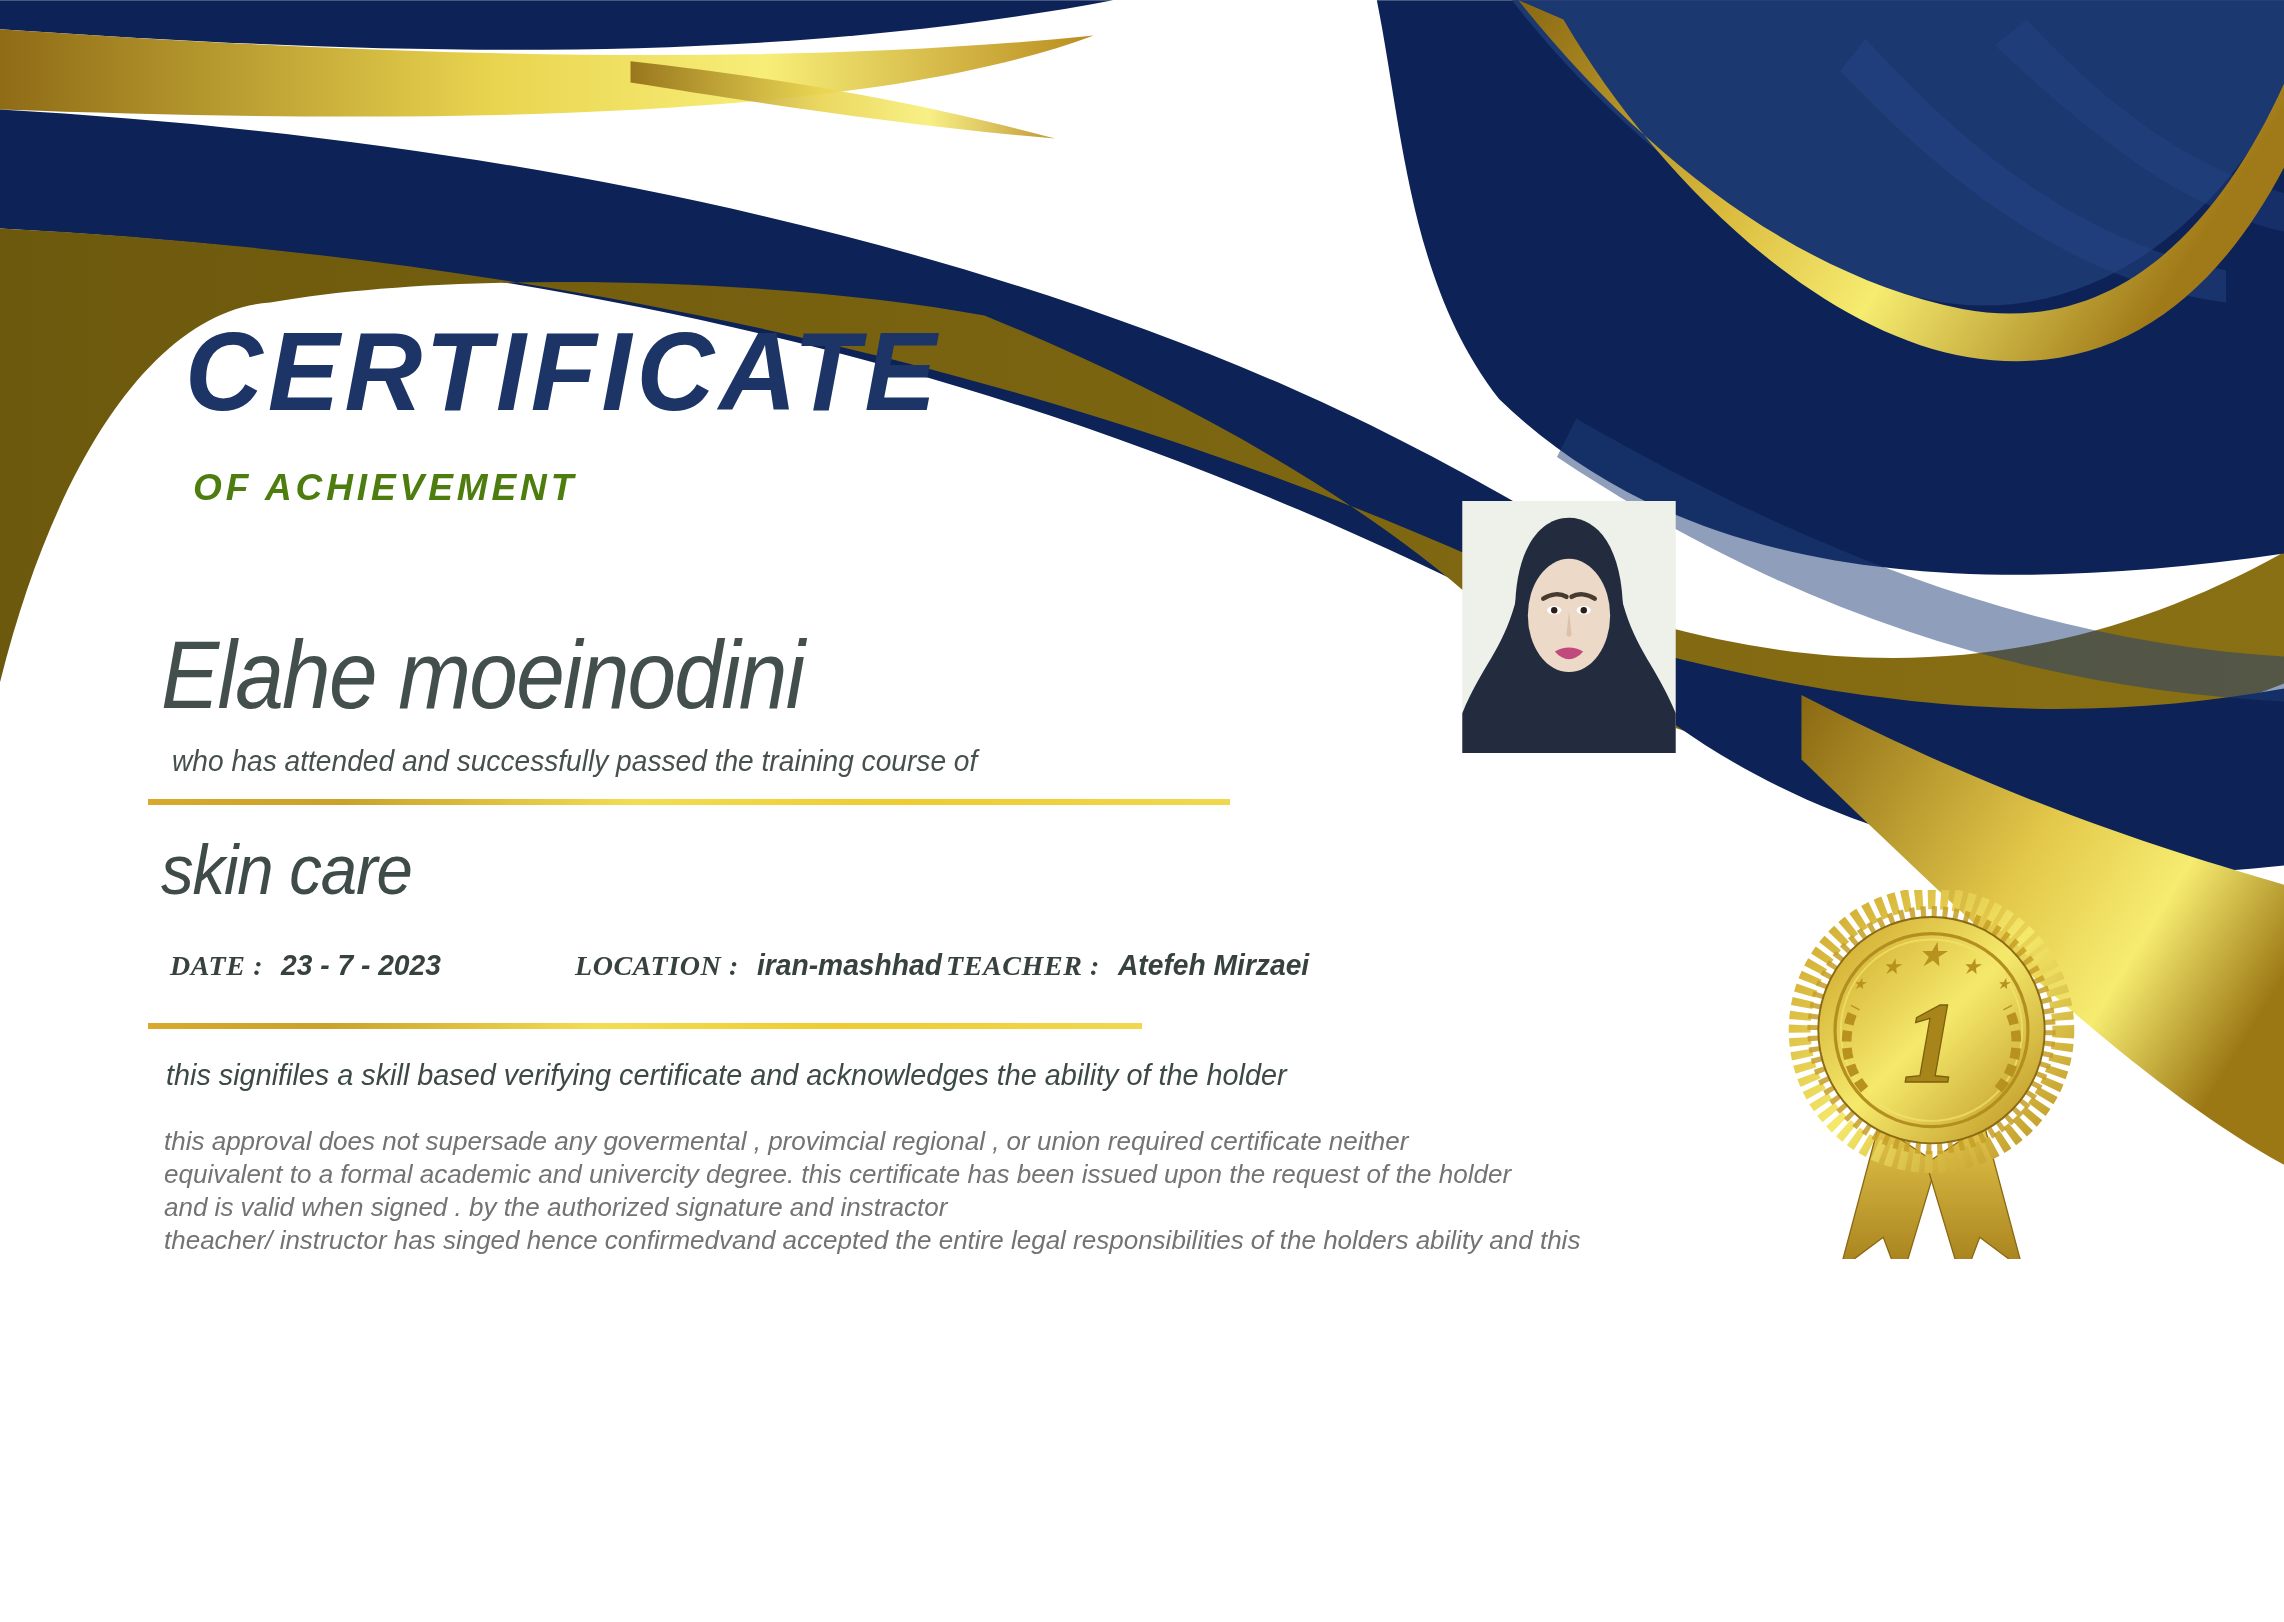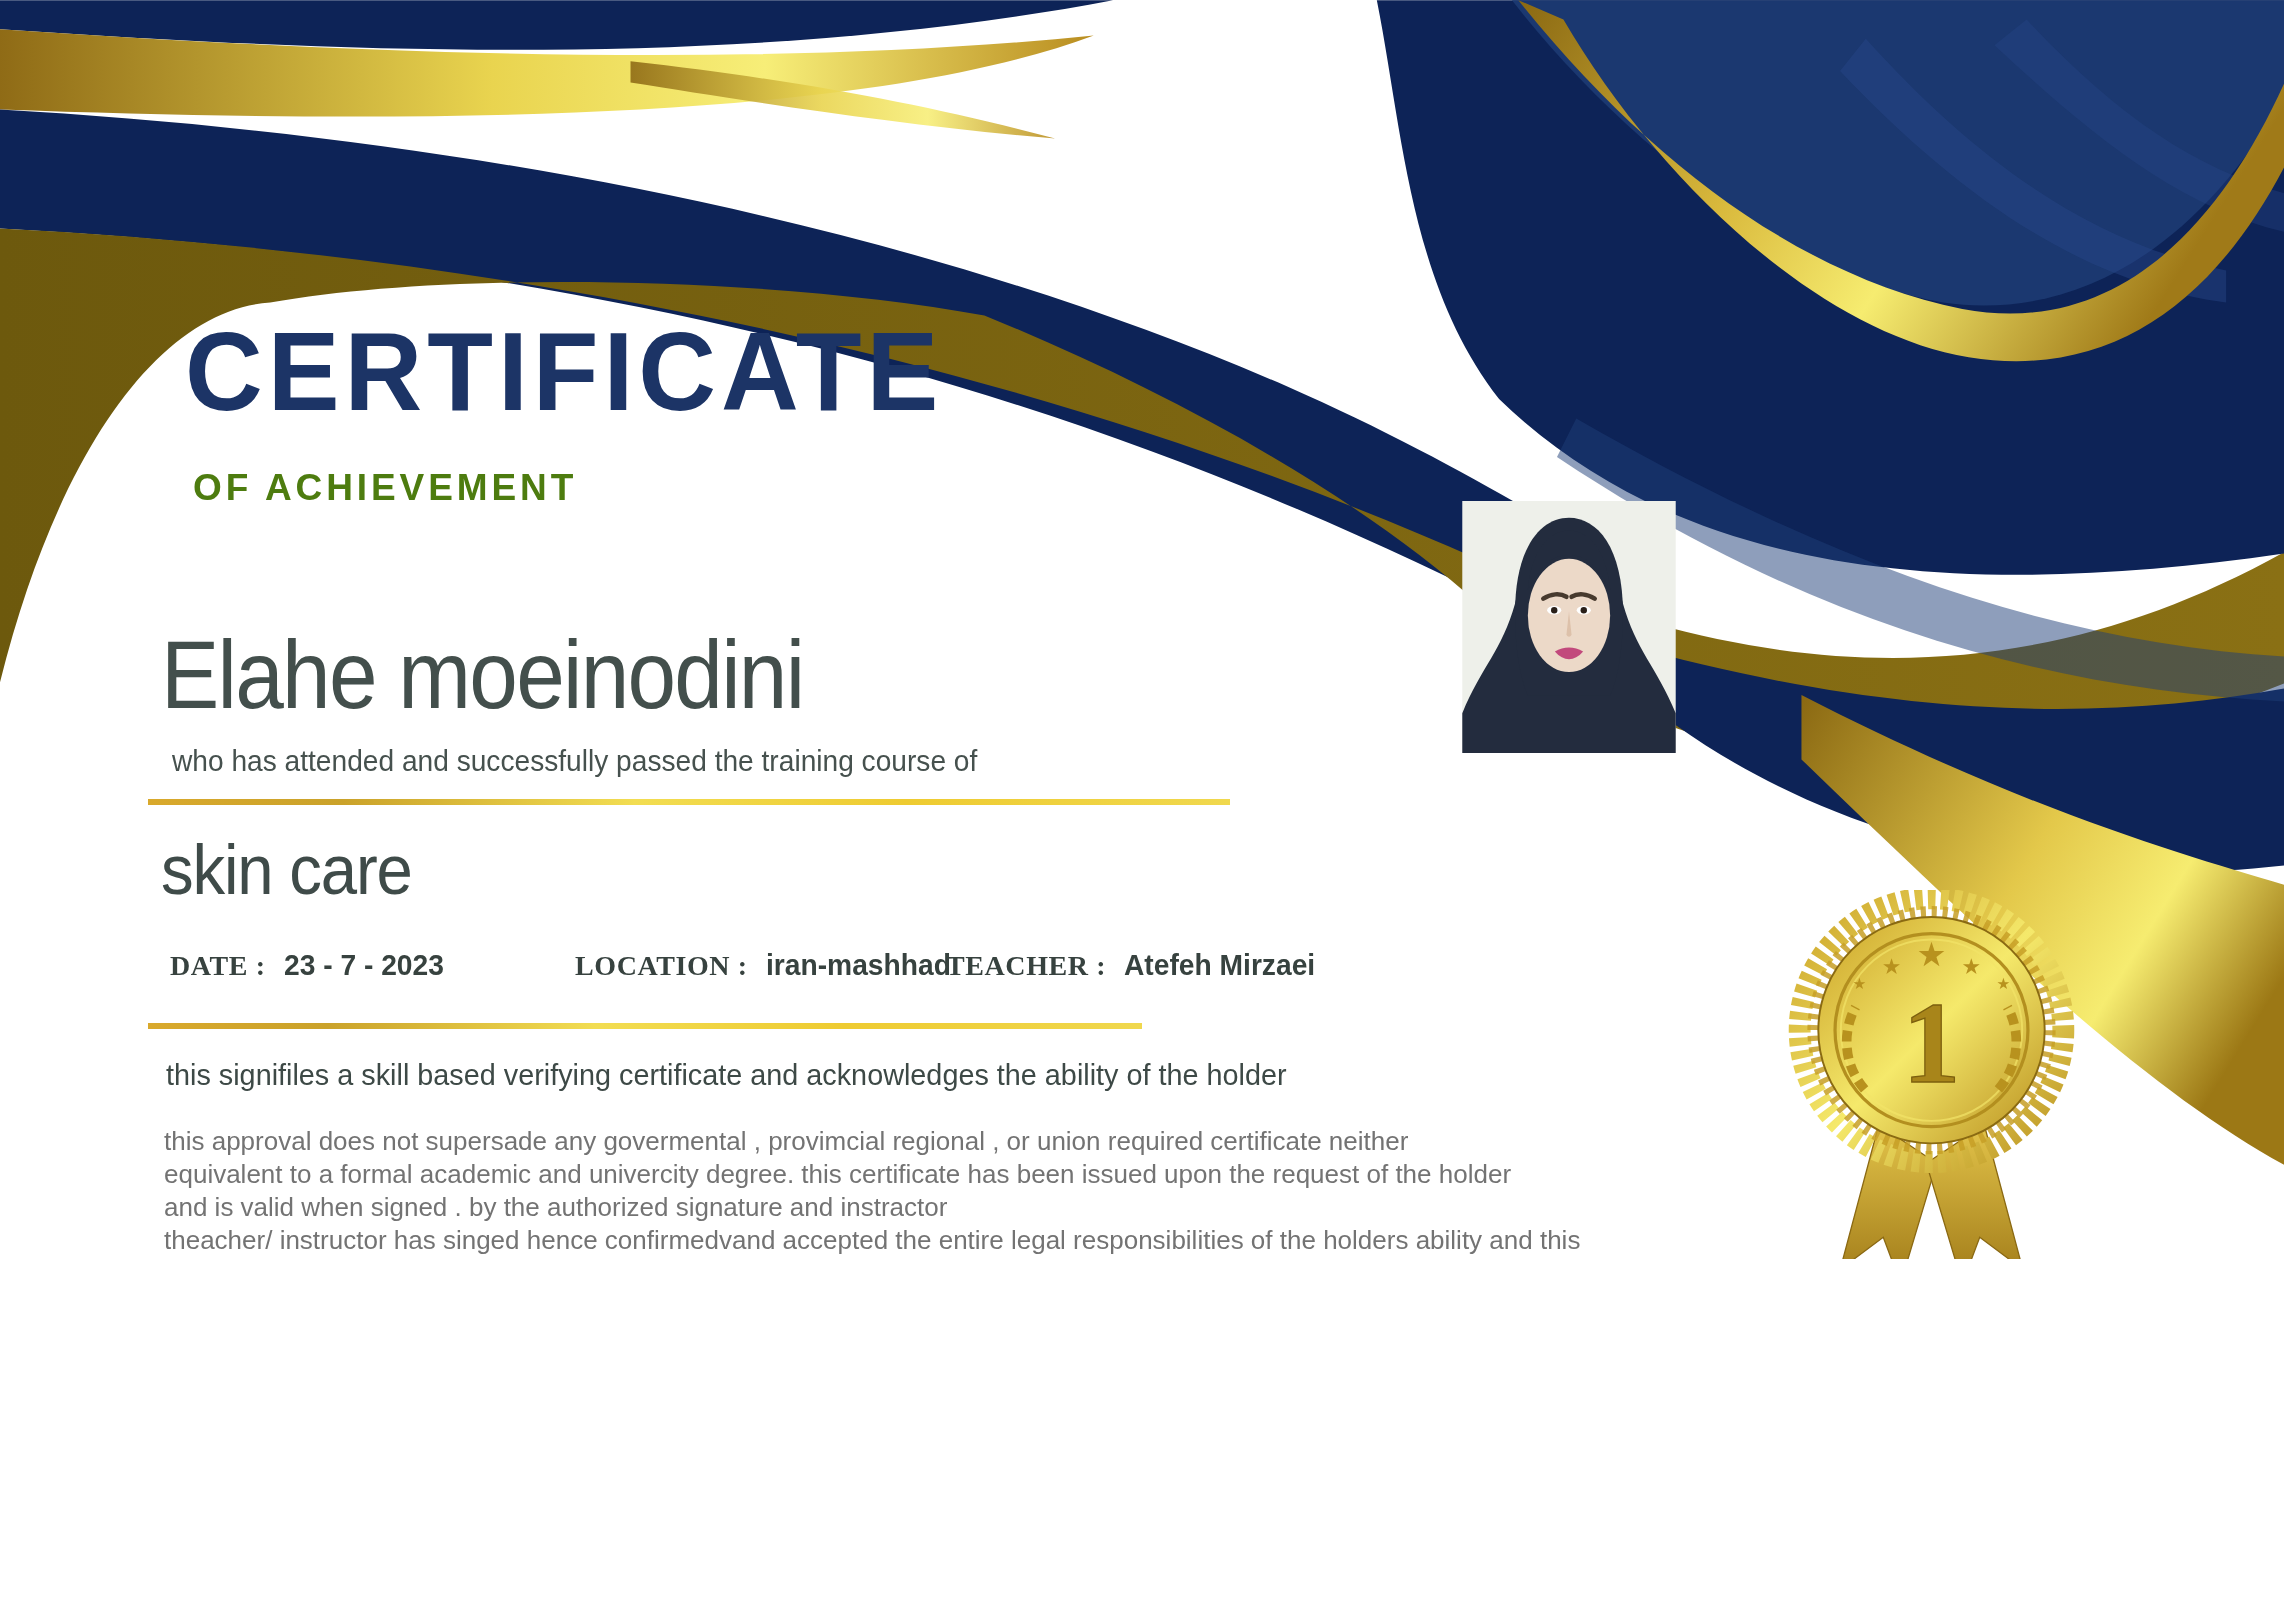--- a/index.html
+++ b/index.html
@@ -1,18 +1,18 @@
 <!DOCTYPE html>
 <html style="font-size:10.3px"><head>
 <meta charset="utf-8">
 <style>
   html,body{margin:0;padding:0;background:#ffffff;}
   .certificate{
     position:relative;width:2284px;height:1259px;overflow:hidden;background:#ffffff;
-    font-family:"Liberation Sans",sans-serif;color:#3f4a47;
+    font-family:"Liberation Sans",sans-serif;color:#3f4a47;font-style:italic;
   }
   .decor{position:absolute;left:0;top:0;width:2284px;height:1623px;pointer-events:none;}
   .abs{position:absolute;}
   .title{
     left:185px;top:308px;font-size:111px;font-weight:700;letter-spacing:5.1px;
     color:#1c3466;transform:scaleX(.97);transform-origin:left top;white-space:nowrap;
   }
   .subtitle{
     left:193px;top:467px;font-size:37px;font-weight:700;letter-spacing:3.9px;
     color:#4d7c0f;white-space:nowrap;

